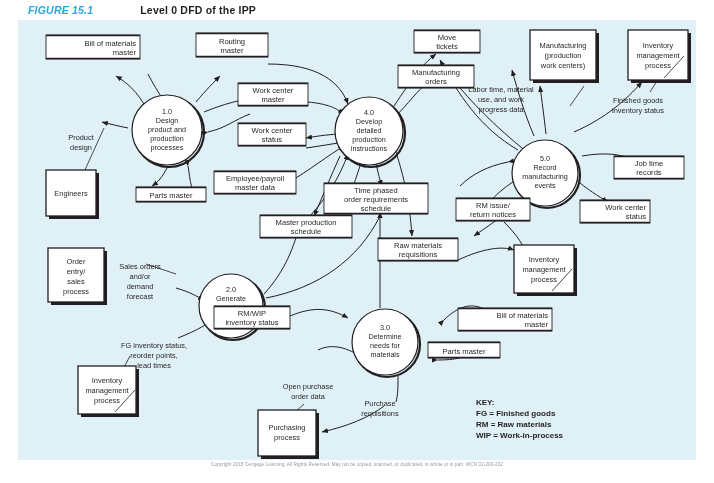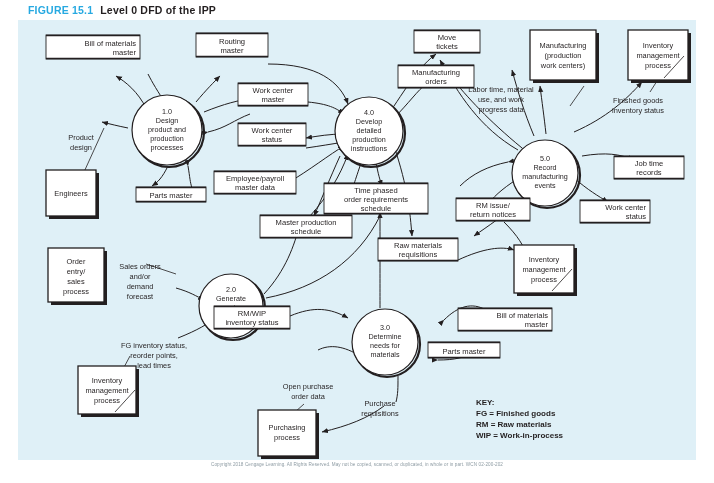--- a/index.html
+++ b/index.html
@@ -8,22 +8,22 @@
     background:#ffffff;
     font-family:"Liberation Sans", sans-serif;
     overflow:hidden;
   }
   #figure-title{
     position:absolute;left:28px;top:4px;
     font-size:10.5px;font-weight:bold;
     letter-spacing:.2px;
     white-space:nowrap;
   }
-  #figure-title .fig-num{color:#27a9e1;}
-  #figure-title .fig-cap{color:#231f20;font-weight:bold;padding-left:7px;}
+  #figure-title .fig-num{color:#27a9e1;font-style:italic;}
+  #figure-title .fig-cap{color:#231f20;font-weight:bold;padding-left:7px;margin-left:40px;}
   #canvas{
     position:absolute;left:18px;top:20px;
     width:678px;height:440px;
     background:#dff0f7;
   }
   #copyright{
     position:absolute;left:0;top:462px;width:714px;
     text-align:center;
     font-size:4.6px;color:#8d9ba3;
     letter-spacing:.1px;

